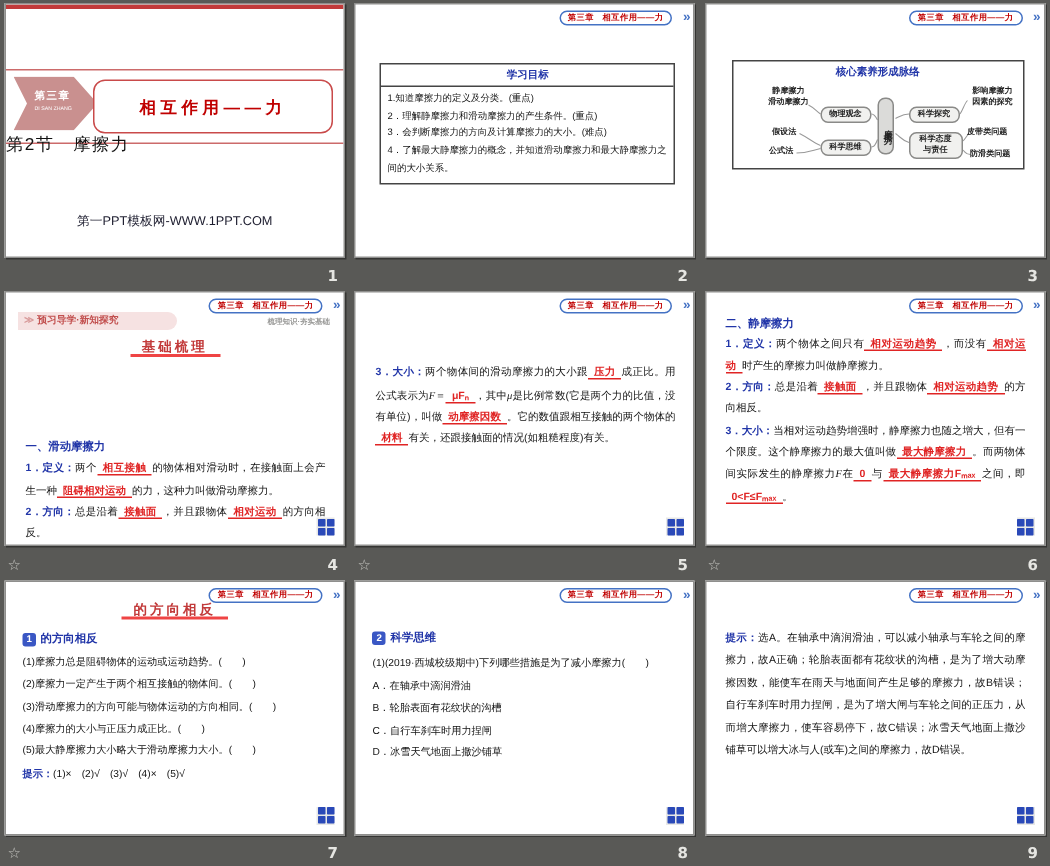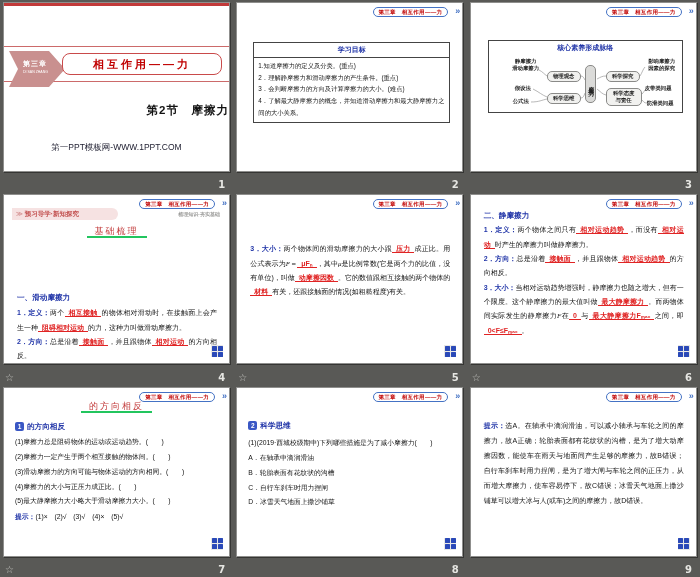--- a/index.html
+++ b/index.html
@@ -16,51 +16,51 @@
   .chip { position:absolute; top:4px; right:14px; height:10px; line-height:8px; border:1px solid #4472c4;
           border-radius:5px; padding:0 5px; color:#c00000; font-size:5.5px; font-weight:bold; letter-spacing:.3px; background:#fff; }
   .chip-arrows { position:absolute; top:2px; right:2px; color:#4472c4; font-size:9px; line-height:12px; font-weight:bold; }
   
   .seg-blue { color:#2135a8; font-weight:bold; }
   .seg-red  { color:#e02424; font-weight:bold; border-bottom:1px solid #e02424; padding:0 4px; }
   .seg-i    { font-style:italic; font-family:"Liberation Serif", serif; }
   .body-par { font-size:7px; color:#131313; line-height:2.05; text-align:justify; }
   
   .s1-topbar { position:absolute; top:0; left:0; right:0; height:3px; background:#c23a3a; }
-  .s1-band { position:absolute; top:43px; left:0; right:0; height:36px; border-top:1px solid #cc6a6a; border-bottom:1px solid #cc6a6a; }
+  .s1-band { position:absolute; top:43px; left:0; right:0; height:50px; border-top:1px solid #cc6a6a; border-bottom:1px solid #cc6a6a; }
   .s1-arrow { position:absolute; left:5px; top:4px; width:56px; height:36px; background:#c9908f;
               clip-path:polygon(0 0, 40px 0, 56px 18px, 40px 36px, 0 36px, 9px 18px);
               color:#fff; padding:8px 0 0 14px; }
   .s1-ch { font-size:7px; font-weight:bold; letter-spacing:1px; }
   .s1-py { font-size:3.5px; margin-top:1px; }
   .s1-titlebox { position:absolute; left:58px; right:7px; top:6px; bottom:6px; background:#fff; border:1.2px solid #c94a4a;
                  border-radius:8px; display:flex; align-items:center; justify-content:center;
                  font-size:11px; font-weight:bold; color:#c00000; letter-spacing:3px; }
-  .s1-sub { position:absolute; top:100px; width:100%; text-align:right; font-weight:bold; font-size:11.5px; color:#111; letter-spacing:1px; }
+  .s1-sub { position:absolute; top:86px; width:100%; text-align:left; font-weight:normal; font-size:11.5px; color:#111; letter-spacing:1px; }
   .s1-wm  { position:absolute; top:139px; width:100%; text-align:center; font-weight:normal; font-size:8.5px; color:#1c1c2e; }
   
   .s2-box { position:absolute; left:16px; top:39px; width:197px; border:1px solid #444; }
   .s2-title { font-size:7px; color:#2135a8; font-weight:bold; text-align:center; padding:2px 0; border-bottom:1px solid #444; }
   .s2-items { padding:2px 4px 4px; font-size:6.3px; line-height:1.85; color:#131313; }
   
   .s3-box { position:absolute; left:17px; top:37px; width:195px; height:73px; border:1px solid #444; }
   .s3-title { font-size:7px; color:#2135a8; font-weight:bold; text-align:center; padding-top:2px; }
   .dwrap { position:absolute; left:0; top:14px; right:0; bottom:0; }
   .dnode { position:absolute; border:0.8px solid #8a8a88; border-radius:5px; background:#f1f1ef; font-size:5.4px;
            line-height:1.25; text-align:center; padding:1px 2px; white-space:pre-line; color:#222; font-weight:bold; }
   .dlabel { position:absolute; font-size:5.4px; color:#222; white-space:pre-line; font-weight:bold; text-align:center; line-height:1.35; }
   .dcenter { writing-mode:vertical-rl; background:#dbdbd9; letter-spacing:2px; font-size:6px; padding:3px 1px; }
   .dsvg { position:absolute; inset:0; pointer-events:none; }
   
   .ribbon { position:absolute; left:8px; top:13px; width:106px; height:12px; background:#f6e2e2; border-radius:0 7px 7px 0;
             color:#c2504f; font-weight:bold; font-size:6.5px; line-height:12px; padding-left:4px; }
   .ribbon-chev { color:#d89a9a; font-weight:bold; margin-right:2px; }
   .ribbon-note { position:absolute; right:9px; top:16px; font-size:5px; color:#9a9a98; font-weight:bold; }
   .sec-title { position:absolute; top:30px; width:100%; text-align:center; font-size:9px; font-weight:bold; color:#c23a3a; letter-spacing:2px; }
-  .sec-title b { border-bottom:2px solid #22c55e; padding:0 8px; font-weight:normal; }
+  .sec-title b { border-bottom:2px solid #ef4444; padding:0 8px; font-weight:bold; }
   .blue-h { color:#2135a8; font-weight:bold; font-size:7.6px; }
   .numbadge { display:inline-block; width:9px; height:9px; background:#3a57c4; color:#fff; font-size:6.5px; text-align:center;
               line-height:9px; border-radius:2px; font-weight:bold; margin-right:3px; }
   .navb { position:absolute; right:6px; bottom:6px; width:12px; height:12px; background:#e8e8e6; display:grid;
           grid-template-columns:5px 5px; grid-template-rows:5px 5px; gap:1px; padding:0.5px; }
   .navb i { background:#2a49b8; border-radius:0.5px; }
   .items7 { font-size:6.8px; color:#131313; line-height:2.2; }
 </style>
 </head>
 <body>

